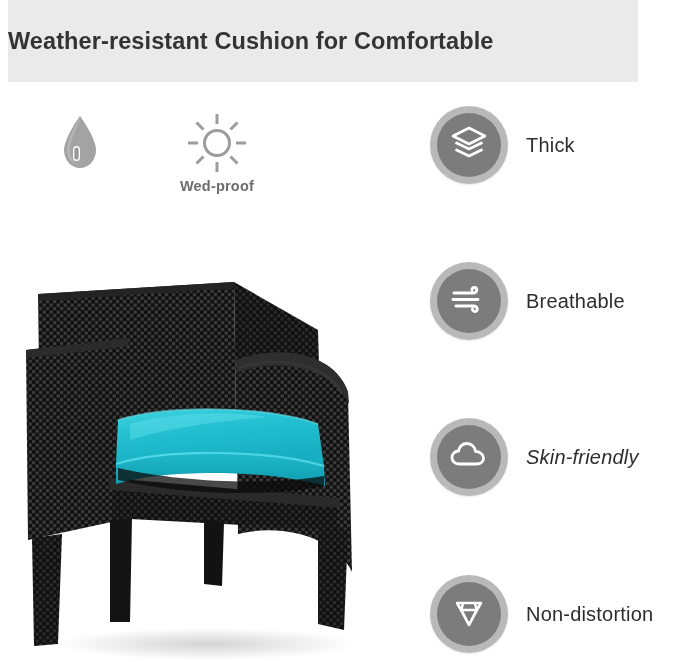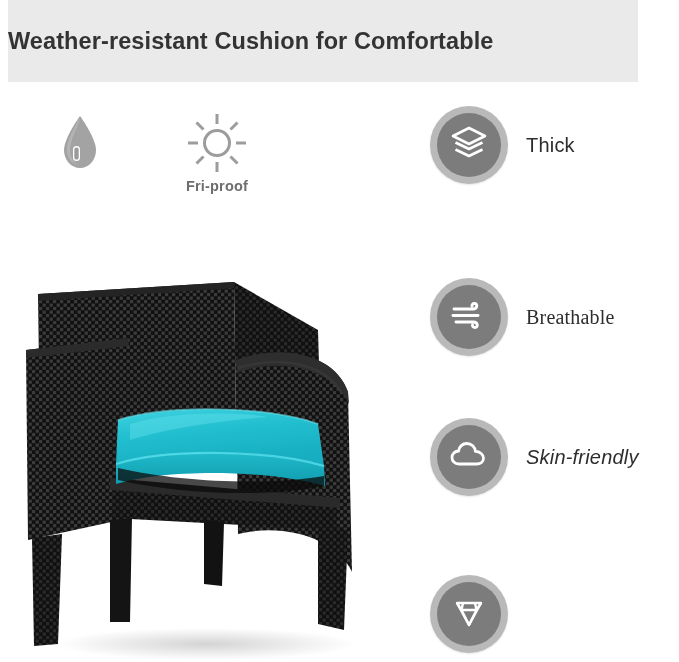--- a/index.html
+++ b/index.html
@@ -94,21 +94,21 @@
     text-align: center;
   }
   .rf-item {
     position: absolute;
     left: 0;
     display: flex;
     align-items: center;
     height: 80px;
   }
   .rf-item:nth-child(1) { top: 23px; }
-  .rf-item:nth-child(2) { top: 195px; font-family: Liberation Serif, serif; }
+  .rf-item:nth-child(2) { top: 179px; }
   .rf-item:nth-child(3) { top: 335px; font-style: italic; }
   .rf-item:nth-child(4) { top: 492px; }
 
   .rf-badge {
     width: 78px;
     height: 78px;
     border-radius: 50%;
     background: #b9b9b9;
     display: flex;
     align-items: center;
@@ -164,21 +164,21 @@
             <line x1="31" y1="50" x2="31" y2="60"></line>
             <line x1="2" y1="31" x2="12" y2="31"></line>
             <line x1="50" y1="31" x2="60" y2="31"></line>
             <line x1="10.5" y1="10.5" x2="17.5" y2="17.5"></line>
             <line x1="44.5" y1="44.5" x2="51.5" y2="51.5"></line>
             <line x1="51.5" y1="10.5" x2="44.5" y2="17.5"></line>
             <line x1="17.5" y1="44.5" x2="10.5" y2="51.5"></line>
           </g>
         </svg>
       </div>
-      <div class="lf-label">Fri-proof</div>
+      <div class="lf-label">Wed-proof</div>
     </div>
 
   </div>
 
   <div class="chair-photo">
     <svg width="370" height="390" viewBox="0 0 370 390" aria-hidden="true">
       <defs>
         <pattern id="weave" width="7" height="7" patternUnits="userSpaceOnUse">
           <rect width="7" height="7" fill="#181818"></rect>
           <rect x="0" y="0" width="3.2" height="3.2" rx="0.8" fill="#3b3b3b"></rect>
@@ -306,17 +306,18 @@
               <g fill="none" stroke="#ffffff" stroke-width="2.4" stroke-linejoin="round">
                 <path d="M8 11 H32 L20 33 Z"></path>
                 <path d="M8 11 L12.5 18 H27.5 L32 11"></path>
                 <path d="M12.5 18 L20 33 L27.5 18"></path>
                 <path d="M14 11 L12.5 18 M26 11 L27.5 18"></path>
               </g>
             </svg>
           </span>
         </div>
       </div>
+      <div class="rf-label">Non-distortion</div>
     </div>
 
   </div>
 
 </div>
 
 </body></html>

